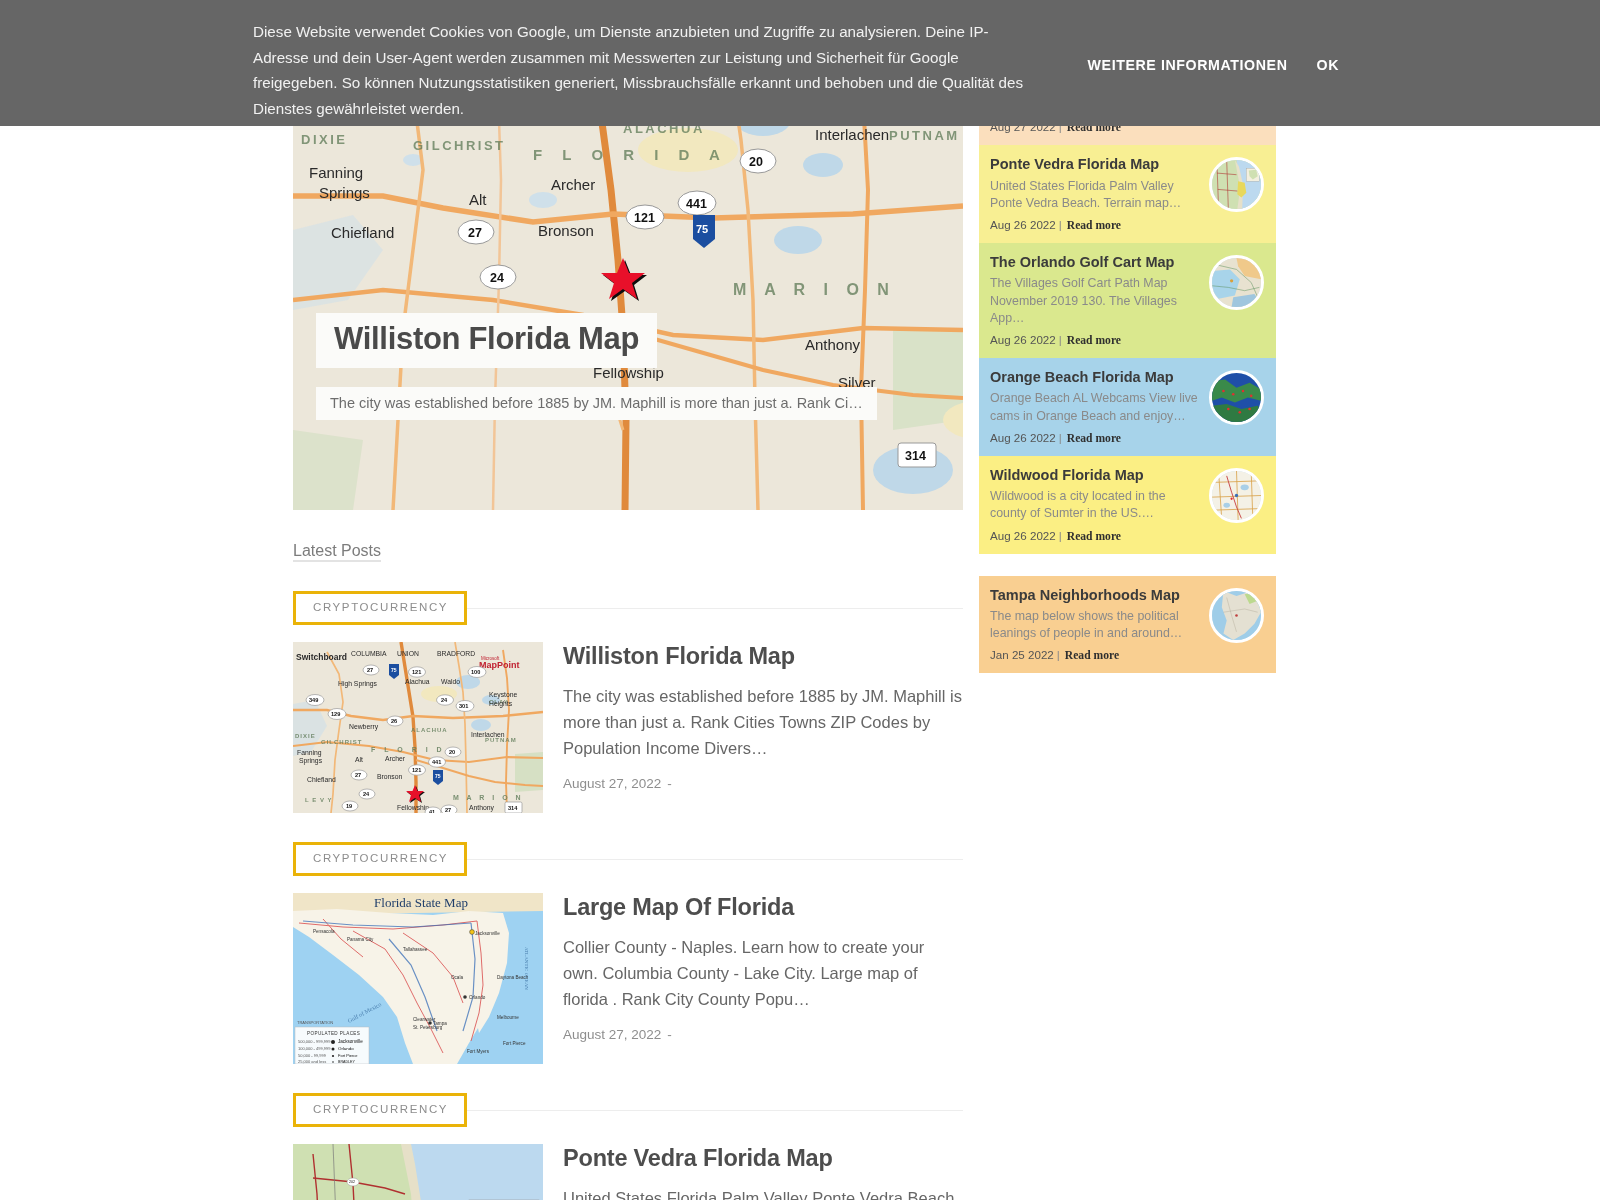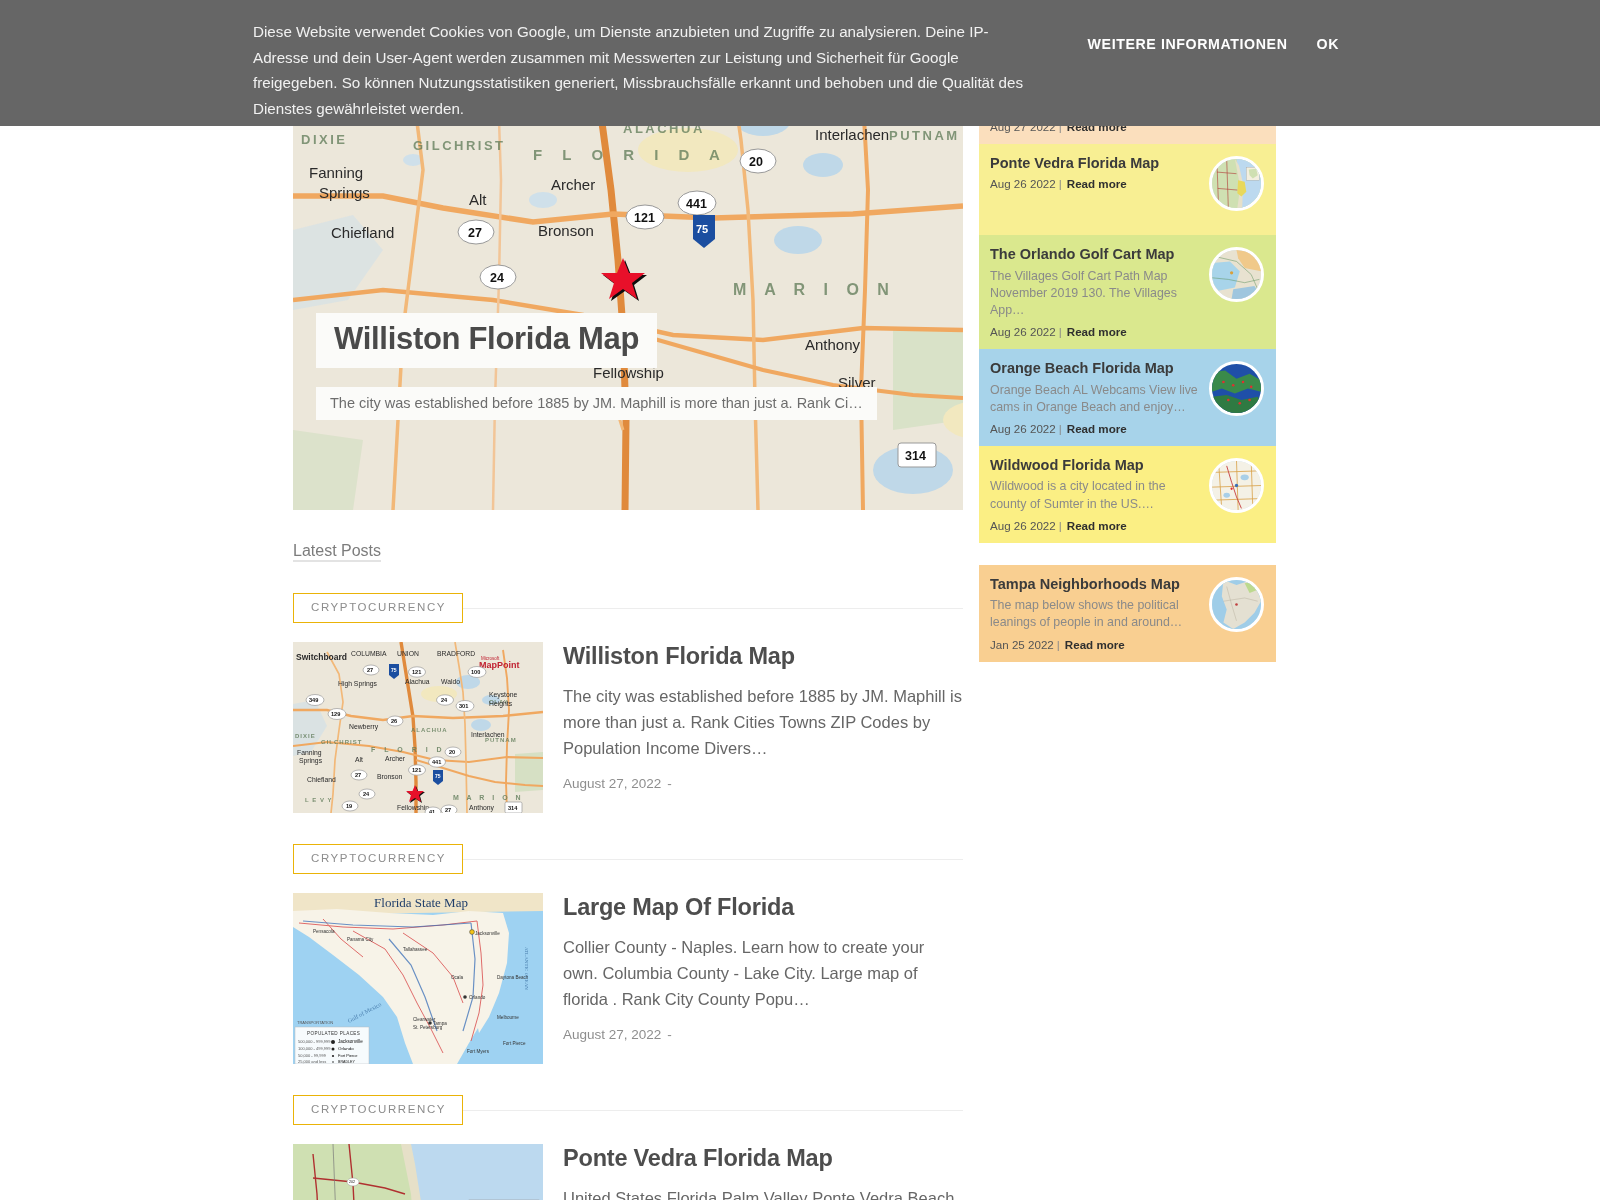--- a/index.html
+++ b/index.html
@@ -74,21 +74,21 @@
   }
 
   .post-block { margin-top: 32px; }
 
   .cat-row {
     display: flex;
     align-items: center;
     height: 28px;
   }
   .cat-tag {
-    border: 1px solid #eab308;
+    border: 3px solid #eab308;
     background: #fff;
     color: #8d8d8d;
     font-size: 11.5px;
     letter-spacing: 1.6px;
     padding: 8px 16px 8px 17px;
     line-height: 1;
     white-space: nowrap;
   }
   .cat-rule {
     flex: 1;
@@ -161,20 +161,21 @@
     padding-right: 58px;
   }
   .side-item .sm {
     font-size: 11.6px;
     color: #555;
   }
   .side-item .sm .rm {
     font-weight: bold;
     color: #2f2f2f;
     margin-left: 3px;
+    font-family: Liberation Serif, serif;
   }
   .side-item .sm .sep { color:#8a8a8a; margin: 0 2px 0 3px; }
   .side-thumb {
     position: absolute;
     right: 12px;
     top: 12px;
     width: 55px;
     height: 55px;
     border-radius: 50%;
     overflow: hidden;
@@ -195,21 +196,21 @@
   .cookie-text {
     position: absolute;
     left: 253px; top: 19px;
     width: 780px;
     color: #f1f1f1;
     font-size: 15.2px;
     line-height: 1.68;
   }
   .cookie-actions {
     position: absolute;
-    right: 261px; top: 36px;
+    right: 261px; top: 57px;
     display: flex;
     align-items: center;
     gap: 29px;
     justify-content: space-between;
   }
   .ck-btn {
     color: #ffffff;
     font-size: 14.2px;
     font-weight: bold;
     letter-spacing: 0.6px;
@@ -739,20 +740,21 @@
               </g>
               <circle cx="47" cy="16" r="1.5" fill="#f5c518"></circle>
               <rect x="2" y="42" width="18" height="14" fill="#fff" opacity=".9"></rect>
             </svg>
           </div>
         </div>
       </div>
 
       <div class="side-item" style="background:#f8ef93;">
         <h3 class="st">Ponte Vedra Florida Map</h3>
+        <p class="sx">United States Florida Palm Valley Ponte Vedra Beach. Terrain map…</p>
         <div class="sm">
           <span>Aug 26 2022</span><span class="sep">|</span><span class="rm">Read more</span>
         </div>
         <div class="side-thumb">
           <div>
             <svg class="mapsvg" viewBox="0 0 60 60" preserveAspectRatio="none">
               <rect width="60" height="60" fill="#cfe0b2"></rect>
               <path d="M30 0 L34 24 L34 44 L32 60 L60 60 L60 0 Z" fill="#bcd9ef"></path>
               <path d="M28 0 L33 26 L33 46 L31 60 L37 60 L38 30 L33 8 Z" fill="#e6e0c8"></path>
               <path d="M32 26 L40 28 L42 40 L36 46 L31 42 Z" fill="#e8d85c"></path>

